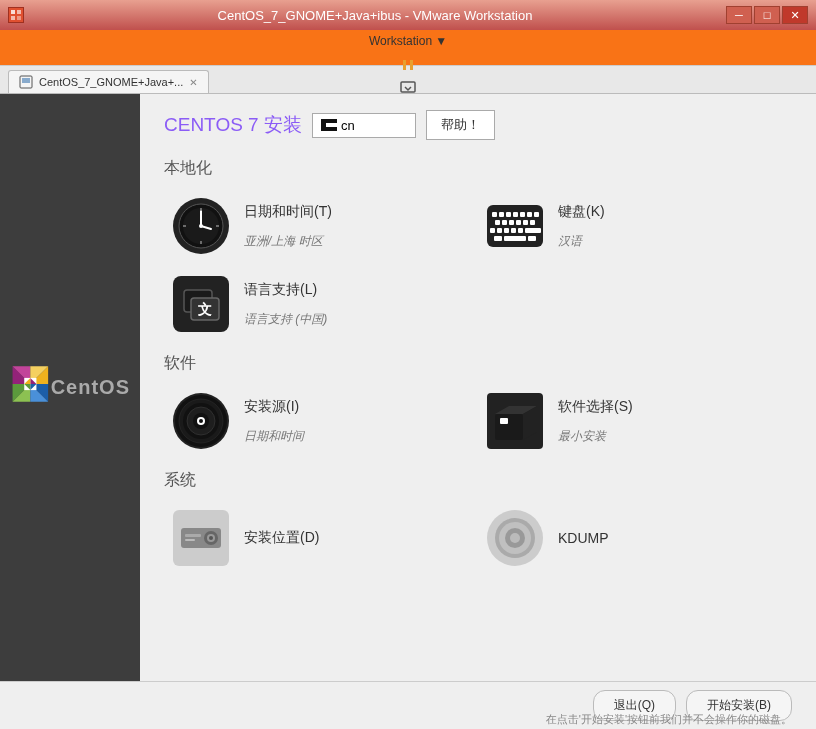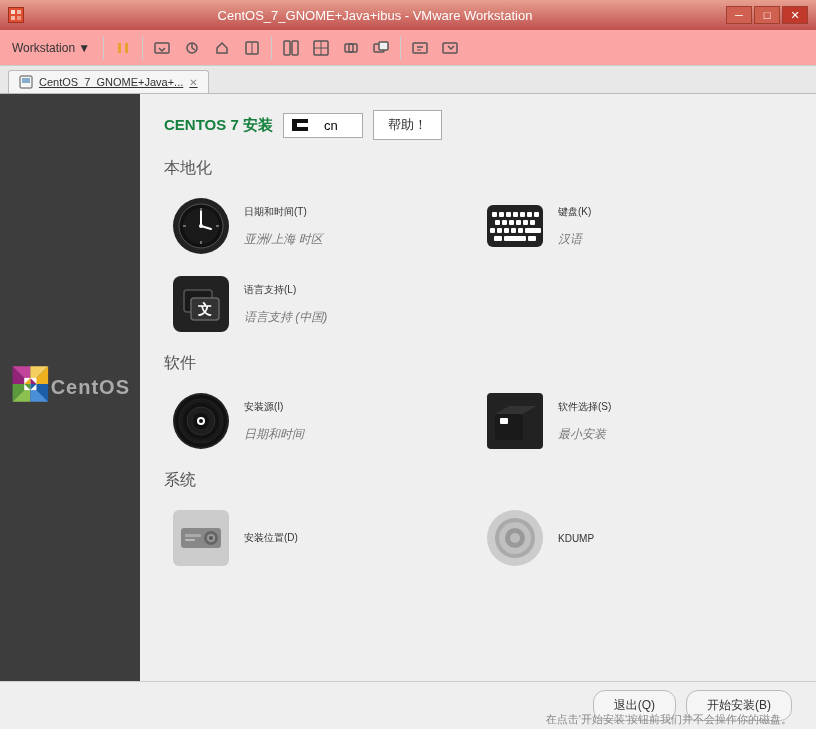--- a/index.html
+++ b/index.html
@@ -19,27 +19,28 @@
     .title-bar-title { color: #fff; font-size: 13px; font-weight: normal; flex: 1; text-align: center; }
     .title-bar-controls { display: flex; gap: 2px; }
     .title-btn {
       width: 26px; height: 18px; background: #d06050; border: 1px solid #a04030;
       color: #fff; font-size: 11px; cursor: pointer; display: flex; align-items: center; justify-content: center;
     }
     .title-btn.close { background: #c0392b; }
 
     
     .toolbar {
-      background: #fca5a5;
+      background: #f97316;
       border-bottom: 1px solid #ccc;
       height: 36px;
       display: flex;
       align-items: center;
       padding: 0 4px;
       gap: 2px;
+      flex-direction: column;
     }
     .toolbar-item {
       padding: 4px 8px;
       font-size: 12px;
       cursor: pointer;
       display: flex;
       align-items: center;
       gap: 3px;
       color: #333;
       border-radius: 2px;
@@ -64,21 +65,20 @@
       border: 1px solid #bbb;
       border-bottom: none;
       padding: 4px 10px;
       font-size: 11px;
       cursor: pointer;
       display: flex;
       align-items: center;
       gap: 6px;
       border-radius: 3px 3px 0 0;
       color: #333;
-      text-decoration: underline;
     }
     .tab-close { font-size: 10px; color: #888; cursor: pointer; }
 
     
     .main-area {
       display: flex;
       height: calc(729px - 30px - 36px - 28px - 24px - 24px);
     }
 
     
@@ -113,30 +113,30 @@
 
     
     .content-header {
       display: flex;
       justify-content: space-between;
       align-items: flex-start;
       padding: 16px 24px 8px 24px;
     }
     .content-title { font-size: 18px; color: #333; font-weight: bold; }
     .header-right { display: flex; align-items: center; gap: 10px; }
-    .centos7-label { font-size: 15px; color: #15803d; font-weight: bold; }
+    .centos7-label { font-size: 19px; color: #8b5cf6; font-weight: normal; }
     .lang-input {
       border: 1px solid #aaa;
       background: #fff;
       padding: 4px 8px;
       font-size: 13px;
-      width: 80px;
-      display: flex;
-      align-items: center;
-      gap: 16px;
+      width: 104px;
+      display: flex;
+      align-items: center;
+      gap: 4px;
     }
     .help-btn {
       background: #fff;
       border: 1px solid #aaa;
       padding: 5px 14px;
       font-size: 13px;
       cursor: pointer;
       color: #333;
     }
 
@@ -164,21 +164,21 @@
     }
     .item-icon {
       width: 58px;
       height: 58px;
       flex-shrink: 0;
       display: flex;
       align-items: center;
       justify-content: center;
     }
     .item-text {}
-    .item-label { font-size: 10px; color: #333; }
+    .item-label { font-size: 14px; color: #333; }
     .item-sublabel { font-size: 12px; color: #777; font-style: italic; margin-top: 12px; }
 
     
     .bottom-bar {
       background: #efefef;
       border-top: 1px solid #ccc;
       padding: 8px 24px;
       display: flex;
       justify-content: flex-end;
       align-items: center;

